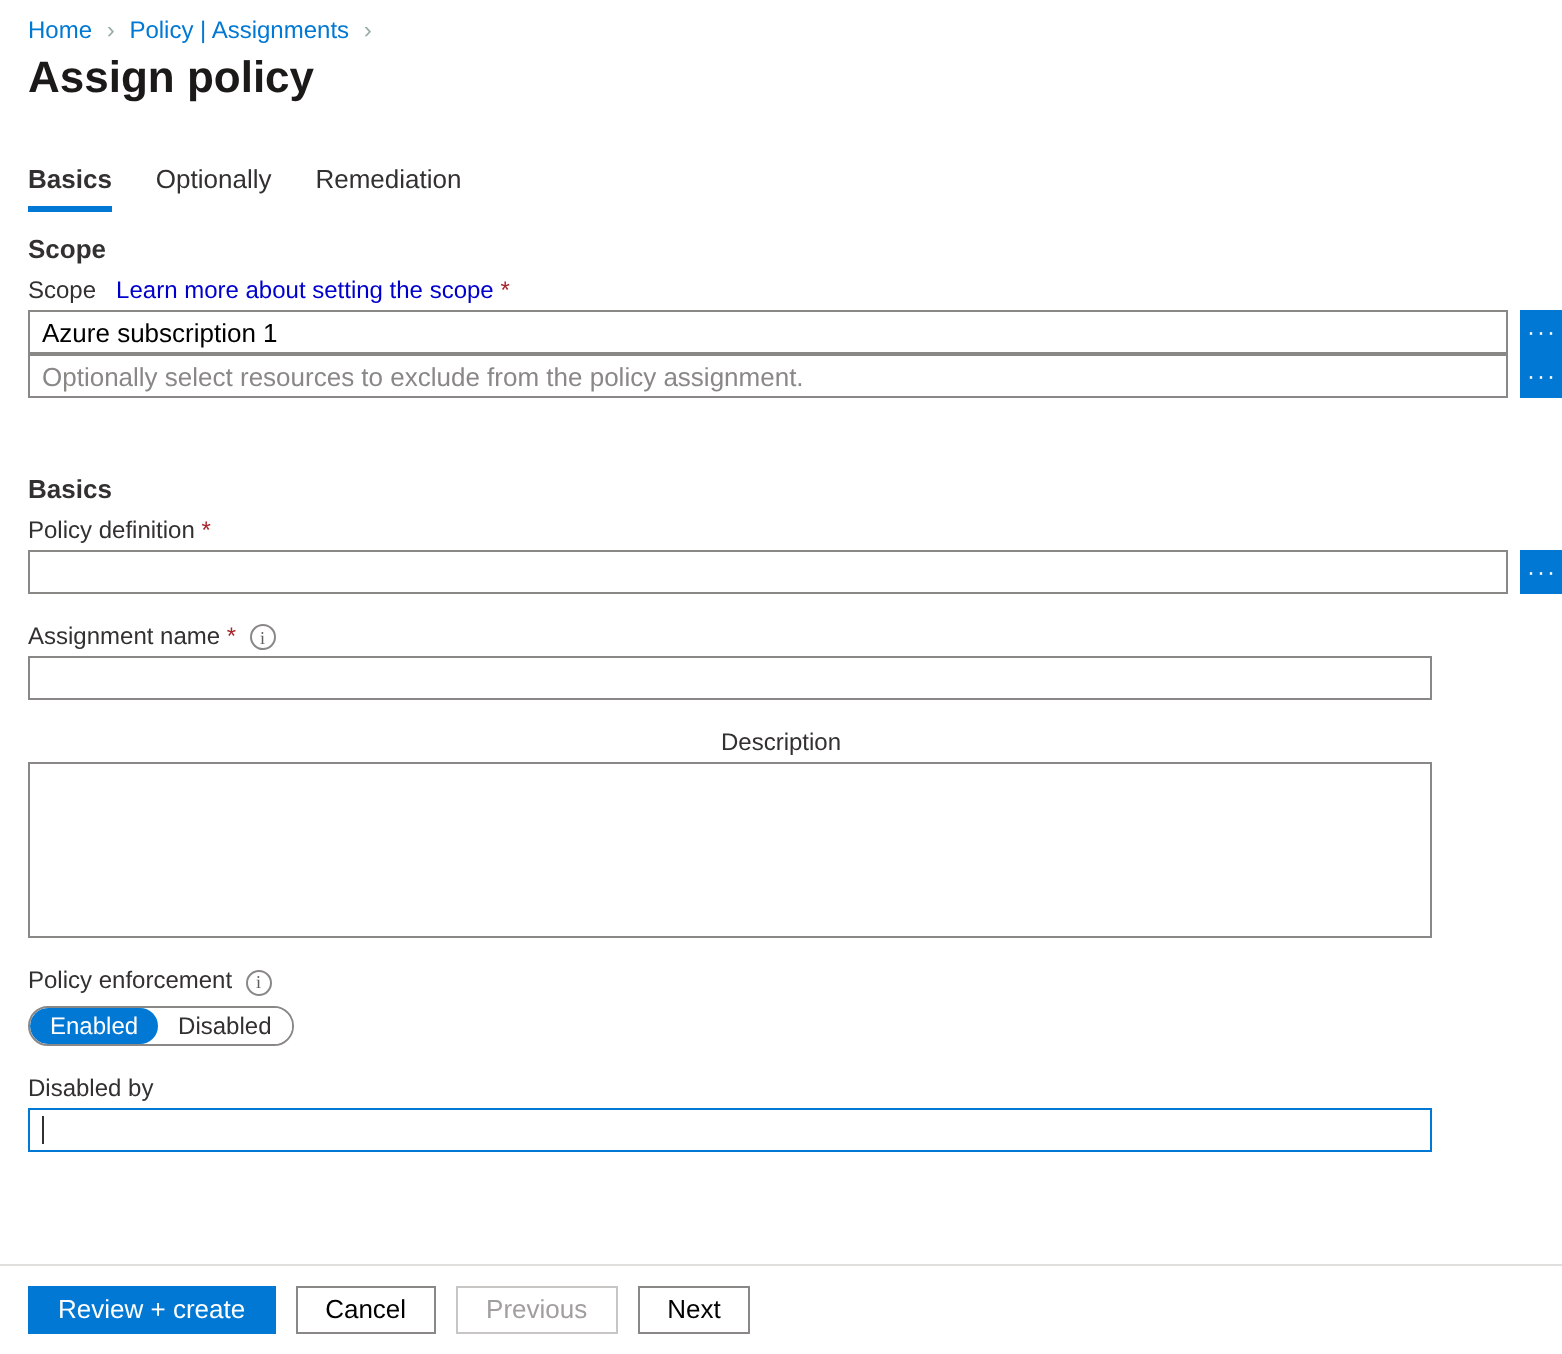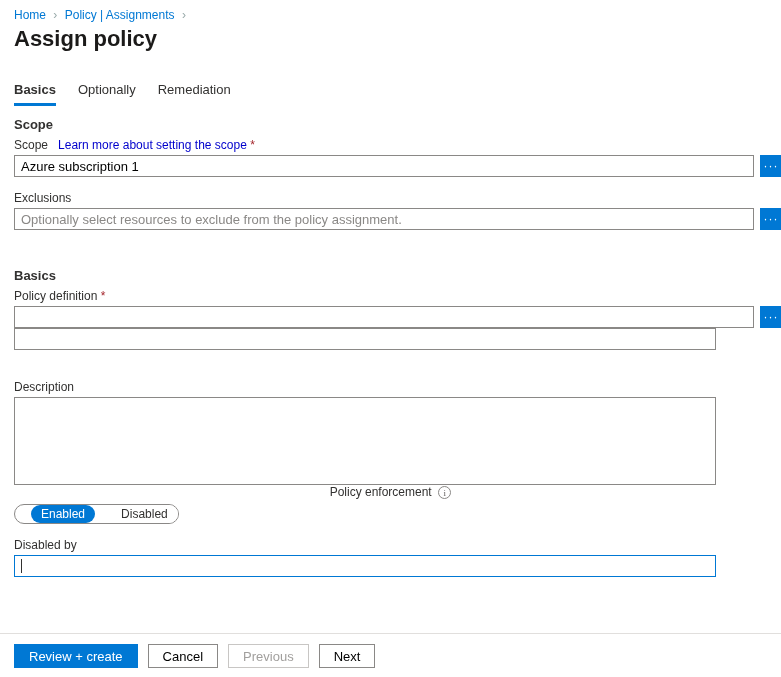--- a/index.html
+++ b/index.html
@@ -55,21 +55,21 @@
     display: inline-flex;
     border: 1px solid #8a8886;
     border-radius: 12px;
     overflow: hidden;
     height: 20px;
     align-items: stretch;
     margin-top: 2px;
   }
   .seg {
     font-size: 12px; padding: 1px 10px; display: flex; align-items: center;
-    cursor: pointer; background: #fff; color: #323130; margin-left: 16px;
+    cursor: pointer; background: #fff; color: #323130;
   }
   .seg.on { background: #0078d4; color: #fff; border-radius: 12px; }
   .footer {
     border-top: 1px solid #e1dfdd;
     padding: 10px 14px;
     margin-top: 56px;
     display: flex; gap: 10px;
   }
   .btn {
     height: 24px; font-size: 13px;
@@ -108,23 +108,20 @@
     <a href="#" class="link">Learn more about setting the scope</a>
     <span class="req"> *</span>
   </div>
   <div class="field-row">
     <input class="txt" type="text" readonly="" value="Azure subscription 1" style="">
     <button class="ellips-btn">
       <span>···</span>
     </button>
   </div>
 
-  <div class="label-row" style="margin-top:14px;">
-    <span>Exclusions</span>
-  </div>
   <div class="field-row">
     <input class="txt" type="text" placeholder="Optionally select resources to exclude from the policy assignment." style="">
     <button class="ellips-btn">
       <span>···</span>
     </button>
   </div>
 
   <div class="gap"></div><div class="gap"></div>
 
   
@@ -134,32 +131,37 @@
     <span>Policy definition</span>
     <span class="req"> *</span>
   </div>
   <div class="field-row">
     <input class="txt" type="text" style="">
     <button class="ellips-btn">
       <span>···</span>
     </button>
   </div>
 
+  <div class="label-row" style="margin-top:14px;">
+    <span>Assignment name</span>
+    <span class="req"> *</span>&nbsp;
+    <span class="info-icn">i</span>
+  </div>
   <div class="field-row" style="width:702px;">
     <input class="txt wide" type="text" style="">
   </div>
 
-  <div class="label-row" style="margin-top:30px;">
+  <div class="label-row" style="margin-top:14px;text-align:center;">
     <span>Description</span>
   </div>
   <div class="field-row" style="width:702px;">
     <textarea class="txt wide" style=""></textarea>
   </div>
 
-  <div class="label-row" style="margin-top:0;text-align:center;">
+  <div class="label-row" style="margin-top:14px;">
     <span>Policy enforcement</span>&nbsp;
     <span class="info-icn">i</span>
   </div>
   <div class="seg-toggle">
     <div class="seg on">Enabled</div>
     <div class="seg">Disabled</div>
   </div>
 
   <div class="label-row" style="margin-top:14px;">
     <span>Disabled by</span>

